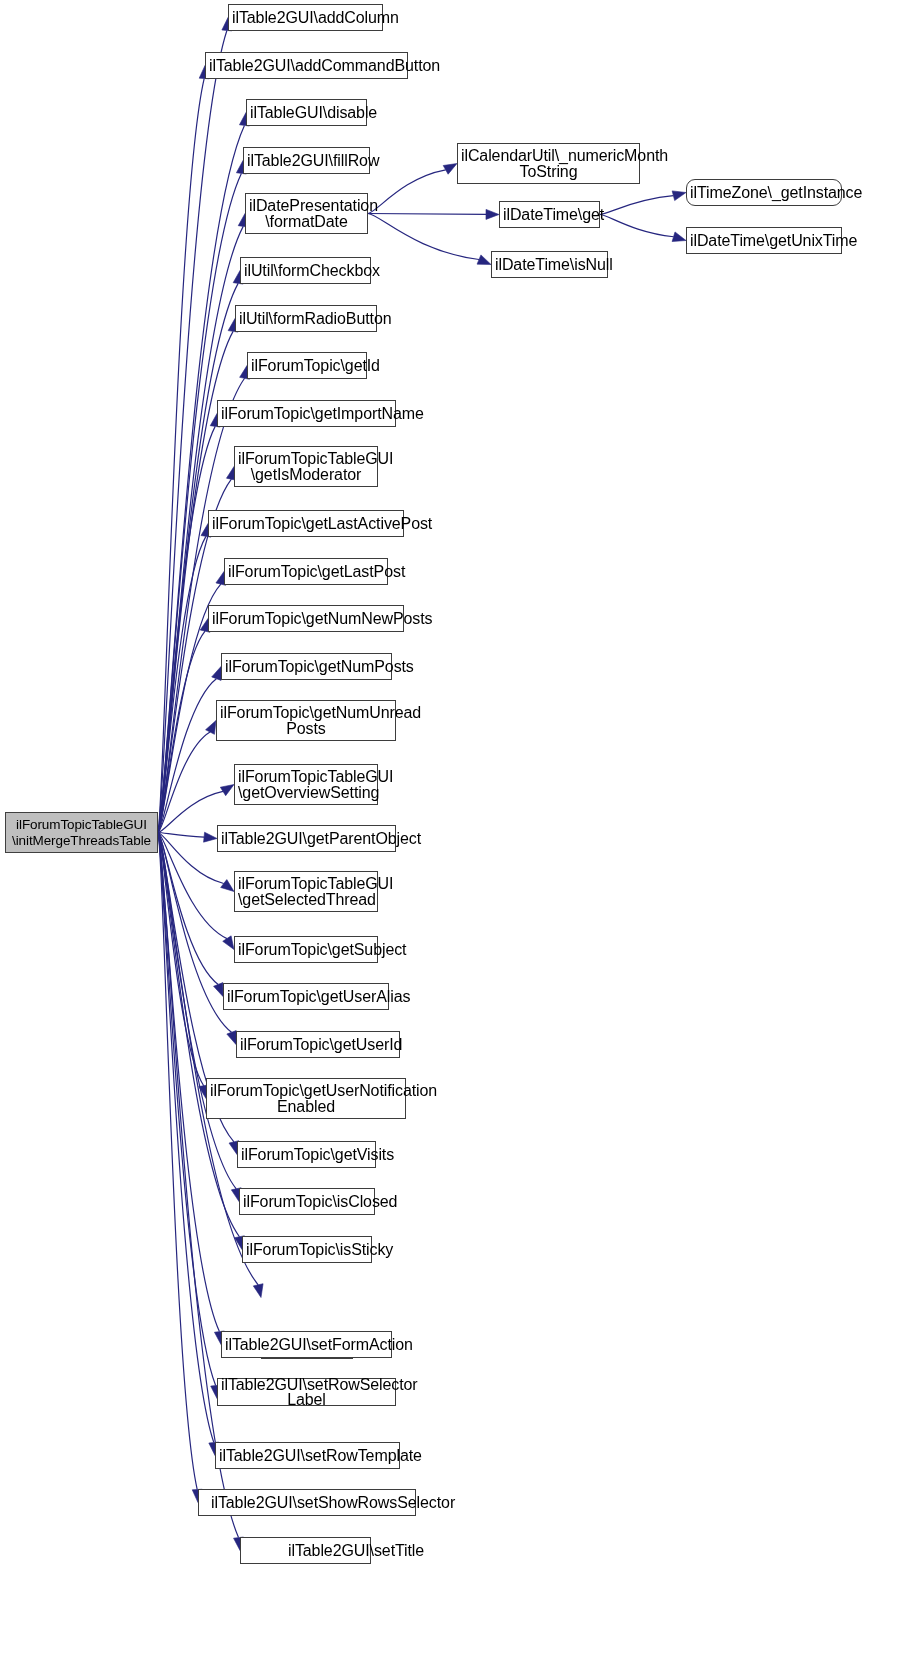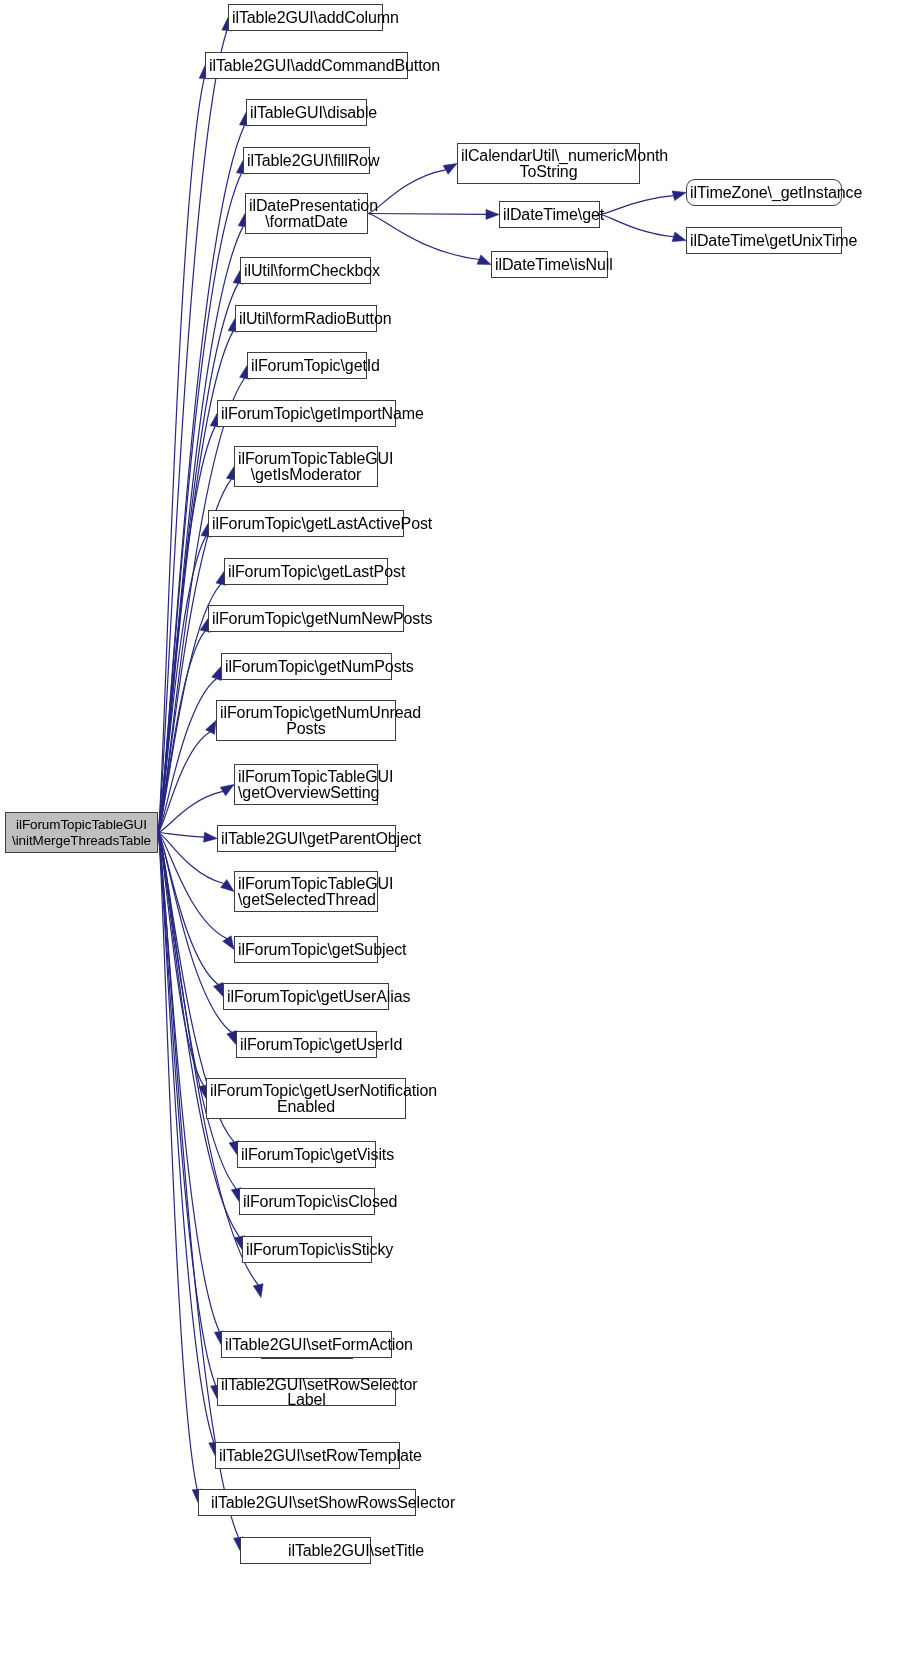--- a/index.html
+++ b/index.html
@@ -225,21 +225,21 @@
       <div class="node" style="left: 221px; top: 653px; width: 171px; height: 27px;"><span class="node-label">ilForumTopic\getNumPosts</span></div>
       <div class="node" style="left: 216px; top: 700px; width: 180px; height: 41px;"><span class="node-label">ilForumTopic\getNumUnread
 Posts</span></div>
       <div class="node" style="left: 234px; top: 764px; width: 144px; height: 41px;"><span class="node-label">ilForumTopicTableGUI
 \getOverviewSetting</span></div>
       <div class="node" style="left: 217px; top: 825px; width: 179px; height: 27px;"><span class="node-label">ilTable2GUI\getParentObject</span></div>
       <div class="node" style="left: 234px; top: 871px; width: 144px; height: 41px;"><span class="node-label">ilForumTopicTableGUI
 \getSelectedThread</span></div>
       <div class="node" style="left: 234px; top: 936px; width: 144px; height: 27px;"><span class="node-label">ilForumTopic\getSubject</span></div>
       <div class="node" style="left: 223px; top: 983px; width: 166px; height: 27px;"><span class="node-label">ilForumTopic\getUserAlias</span></div>
-      <div class="node" style="left: 236px; top: 1031px; width: 141px; height: 27px;"><span class="node-label">ilForumTopic\getUserId</span></div>
+      <div class="node" style="left: 236px; top: 1031px; width: 164px; height: 27px;"><span class="node-label">ilForumTopic\getUserId</span></div>
       <div class="node" style="left: 206px; top: 1078px; width: 200px; height: 41px;"><span class="node-label">ilForumTopic\getUserNotification
 Enabled</span></div>
       <div class="node" style="left: 237px; top: 1141px; width: 139px; height: 27px;"><span class="node-label">ilForumTopic\getVisits</span></div>
       <div class="node" style="left: 239px; top: 1188px; width: 136px; height: 27px;"><span class="node-label">ilForumTopic\isClosed</span></div>
       <div class="node" style="left: 242px; top: 1236px; width: 130px; height: 27px; justify-content: center;"><span class="node-label">ilForumTopic\isSticky</span></div>
       <div class="node" style="left: 261px; top: 1284px; width: 92px; height: 27px; margin-top: 48px;"><span class="node-label">ilUtil\sendInfo</span></div>
       <div class="node" style="left: 221px; top: 1331px; width: 171px; height: 27px;"><span class="node-label">ilTable2GUI\setFormAction</span></div>
       <div class="node" style="left: 217px; top: 1378px; width: 179px; height: 28px;"><span class="node-label">ilTable2GUI\setRowSelector
 Label</span></div>
       <div class="node" style="left: 215px; top: 1442px; width: 185px; height: 27px;"><span class="node-label">ilTable2GUI\setRowTemplate</span></div>

